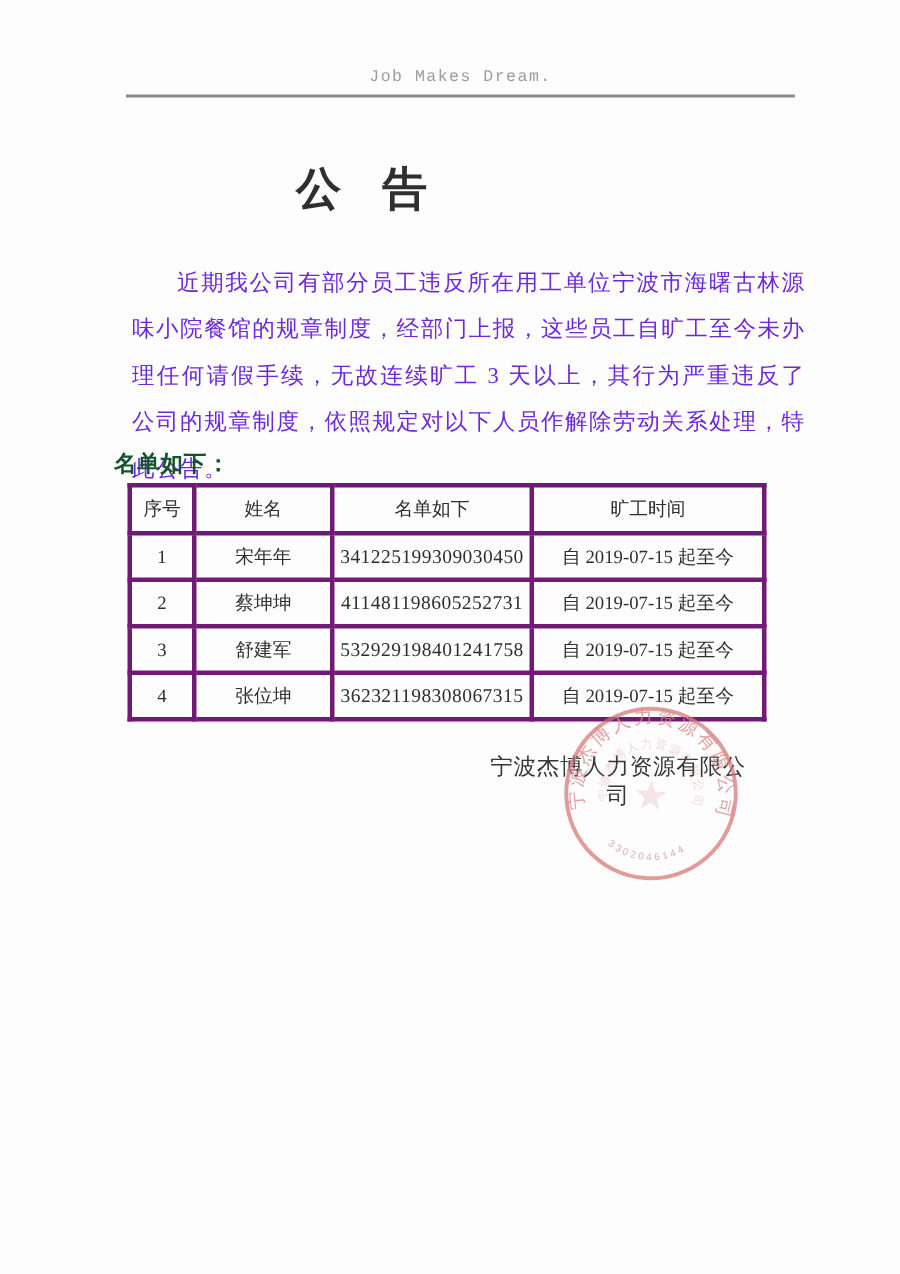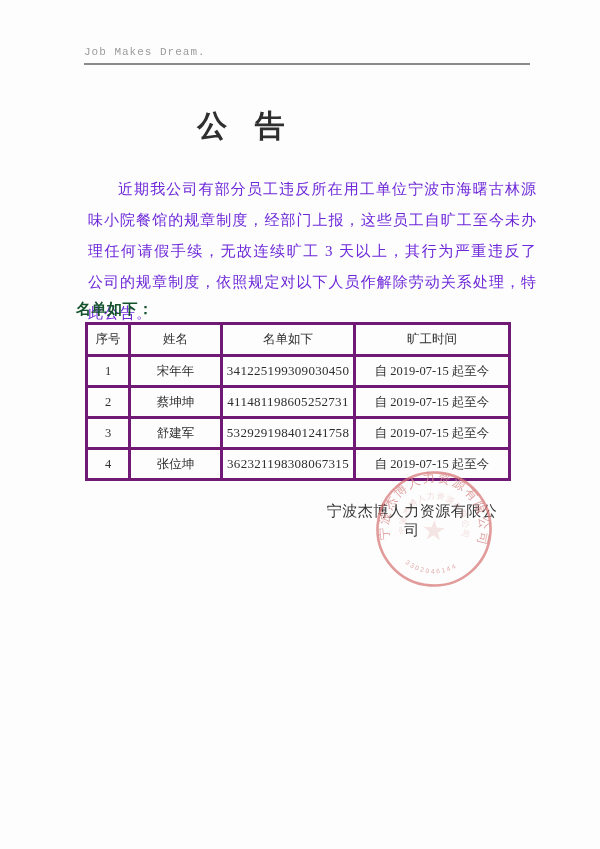--- a/index.html
+++ b/index.html
@@ -7,21 +7,21 @@
     position:relative;
     width:600px;height:849px;
     background:#fdfdfd;
     overflow:hidden;
     font-family:"Liberation Serif","DejaVu Serif",serif;
     color:#3c3c3c;
   }
   
   .doc-header{
     position:absolute;left:84px;top:46px;width:446px;
-    display:flex;justify-content:flex-start;align-items:flex-end;
+    display:flex;justify-content:center;align-items:flex-end;
     padding-bottom:5px;
     border-bottom:2px solid #8b8b8b;
     font-family:"Liberation Mono","DejaVu Sans Mono",monospace;
     font-size:11px;letter-spacing:1px;color:#9c9c9c;
   }
   
   .doc-title{
     position:absolute;left:0;top:106px;width:492px;
     text-align:center;
     font-size:30px;font-weight:bold;color:#2f2f2f;

